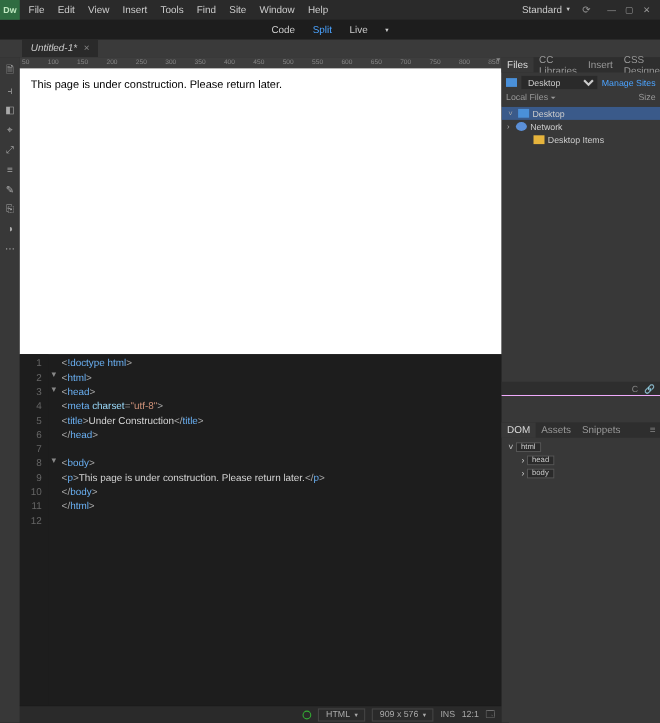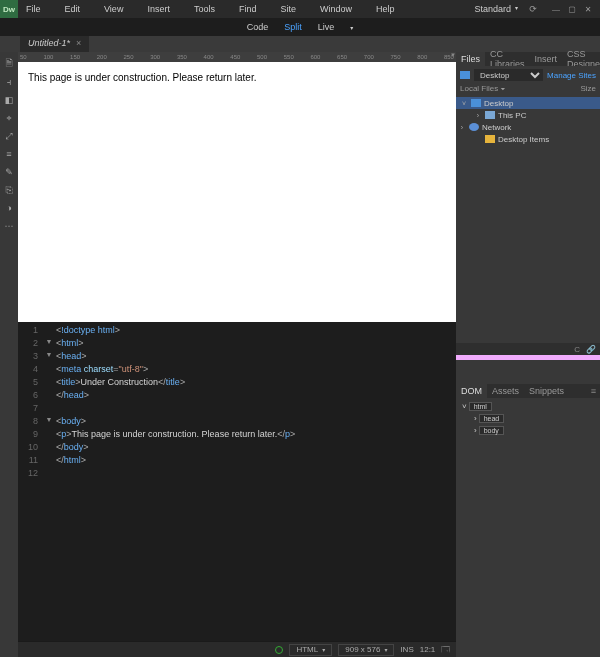--- a/index.html
+++ b/index.html
@@ -1,19 +1,19 @@
 <!DOCTYPE html>
 <html><head>
 <meta charset="utf-8">
 <style>
 * { margin: 0; padding: 0; box-sizing: border-box; font-family: "Segoe UI", Tahoma, sans-serif; }
 html, body { width: 600px; height: 657px; background: #2a2a2a; color: #ccc; font-size: 9px; overflow: hidden; }
 .titlebar { height: 18px; background: #2a2a2a; display: flex; align-items: center; }
 .dw-logo { width: 18px; height: 18px; background: #2f6c41; color: #bfe8c0; font-weight: bold; font-size: 8px; display: flex; align-items: center; justify-content: center; }
-.menu { display: flex; gap: 12px; margin-left: 2px; }
+.menu { display: flex; gap: 0; margin-left: 2px; }
 .menu span { padding: 3px 6px; cursor: default; }
 .titlebar-right { margin-left: auto; display: flex; align-items: center; gap: 8px; padding-right: 4px; }
 .workspace-sel { display: flex; align-items: flex-start; gap: 4px; }
 .chev-down { font-size: 6px; }
 .win-btns { display: flex; gap: 0; }
 .win-btns span { width: 16px; height: 12px; display: flex; align-items: center; justify-content: center; color: #999; font-size: 8px; }
 .sync-icon { width: 14px; height: 14px; display: flex; align-items: center; justify-content: center; color: #999; }
 
 .viewbar { height: 18px; background: #1d1d1d; display: flex; align-items: center; justify-content: center; gap: 8px; font-size: 9px; }
 .viewbar span { padding: 2px 4px; }
@@ -63,21 +63,21 @@
 .head-row span:first-child { flex: 1; }
 .tree { font-size: 8px; }
 .tree-row { display: flex; align-items: center; gap: 3px; height: 12px; padding-left: 2px; }
 .tree-row.sel { background: #3a5a8a; }
 .tree-row .tchev { width: 8px; color: #aaa; font-size: 7px; text-align: center; }
 .ic-drive { width: 10px; height: 8px; background: #4a90d9; }
 .ic-folder { width: 10px; height: 8px; background: #e6b43c; }
 .ic-pc { width: 10px; height: 8px; background: #7aa7d4; }
 .ic-net { width: 10px; height: 8px; background: #5b8fd6; border-radius: 50%; }
 
-.files-panel { flex: 0 0 308px; border-bottom: 5px solid #f0abfc; display: flex; flex-direction: column; }
+.files-panel { flex: 0 0 308px; border-bottom: 1px solid #f0abfc; display: flex; flex-direction: column; }
 .files-tree-wrap { flex: 1; overflow: hidden; }
 .files-foot { height: 12px; background: #2e2e2e; display: flex; justify-content: flex-end; gap: 6px; padding: 0 4px; align-items: center; }
 .files-foot span { color: #888; font-size: 8px; }
 
 .dom-panel { flex: 1; display: flex; flex-direction: column; margin-top: 24px; }
 .dom-body { padding: 2px 4px; font-size: 8px; }
 .dom-row { display: flex; align-items: center; height: 12px; gap: 2px; }
 .dom-tag { border: 1px solid #555; background: #2a2a2a; padding: 0 4px; font-size: 7px; color: #ccc; }
 </style>
 </head>
@@ -229,25 +229,20 @@
           <span>Size</span>
         </div>
       </div>
       <div class="files-tree-wrap">
           <div class="tree" id="ftree">
             <div class="tree-row sel" style="padding-left: 4px;">
               <span class="tchev">˅</span>
               <span class="ic-drive"></span>
               <span>Desktop</span>
             </div>
-            <div class="tree-row" style="padding-left: 18px;">
-              <span class="tchev">›</span>
-              <span class="ic-pc"></span>
-              <span>This PC</span>
-            </div>
             <div class="tree-row" style="">
               <span class="tchev">›</span>
               <span class="ic-net"></span>
               <span>Network</span>
             </div>
             <div class="tree-row" style="padding-left: 18px;">
               <span class="tchev"></span>
               <span class="ic-folder"></span>
               <span>Desktop Items</span>
             </div>

